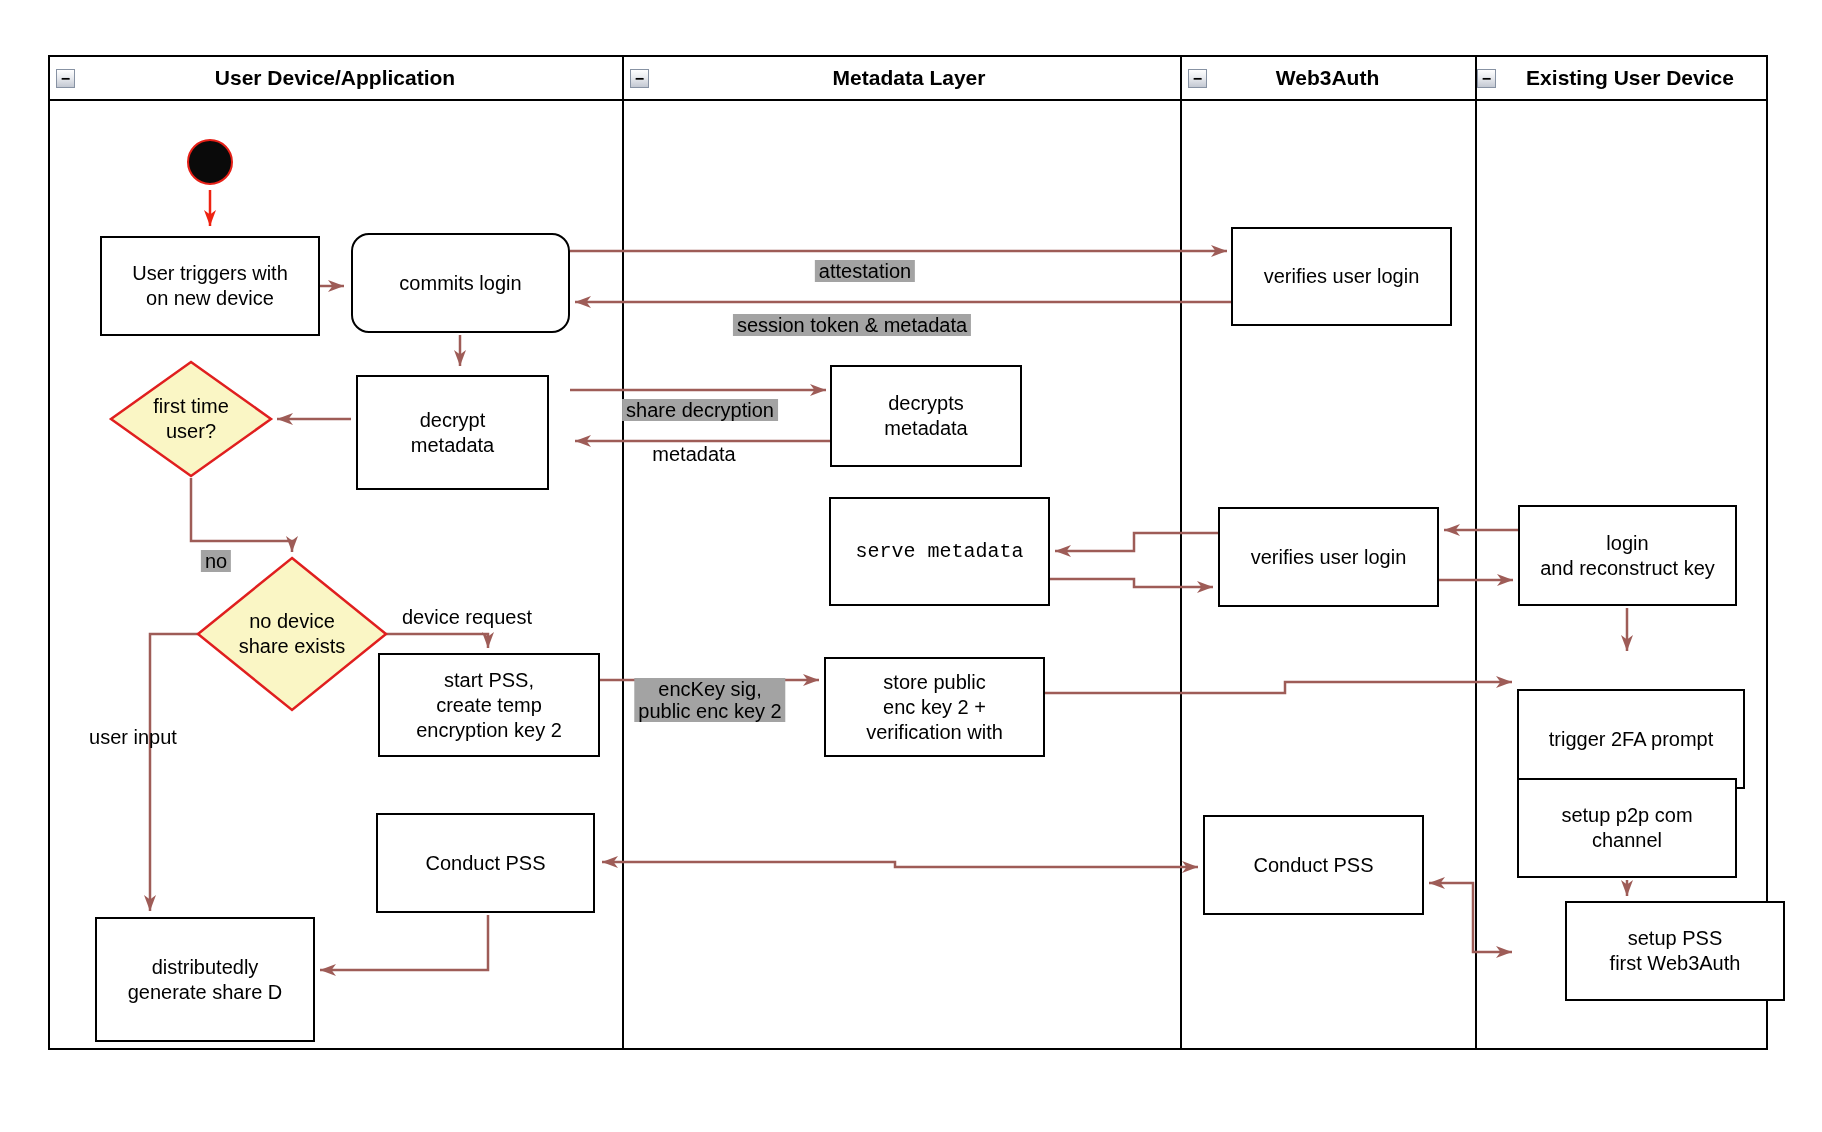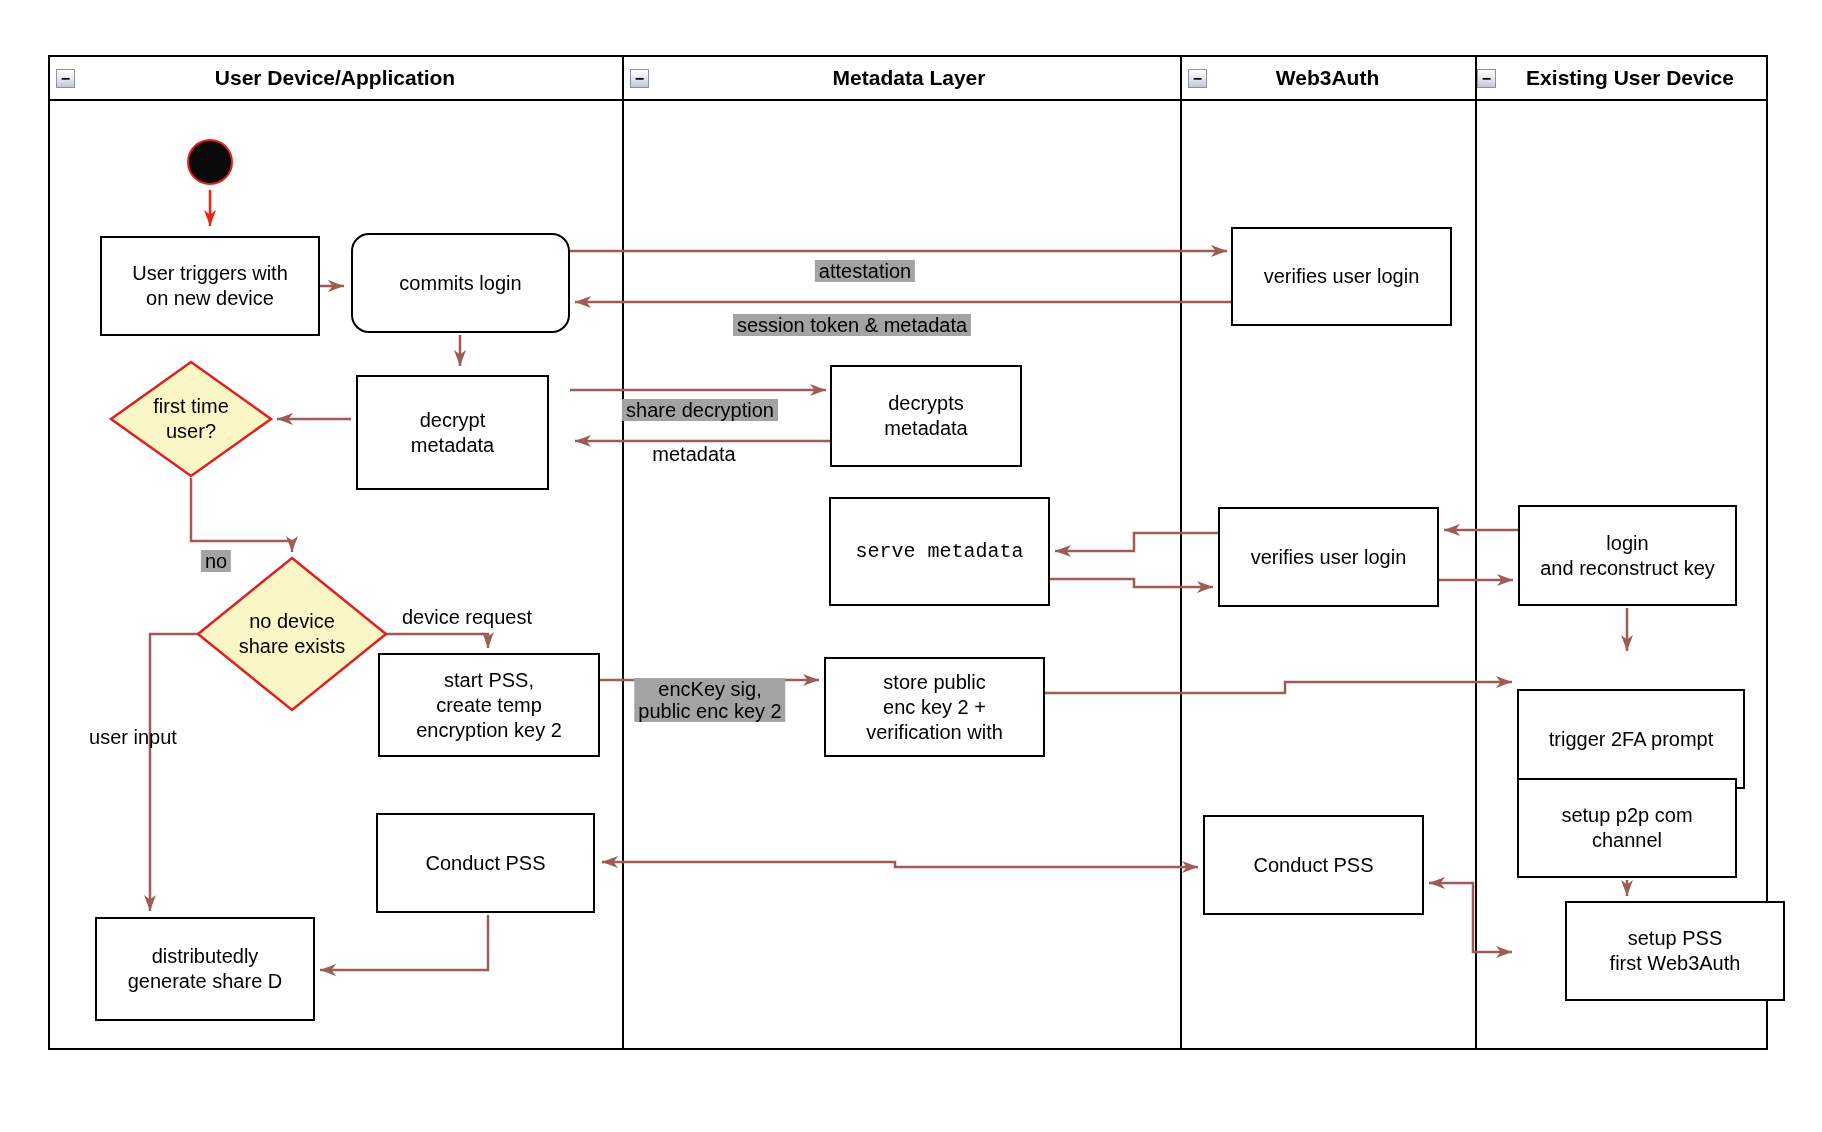--- a/index.html
+++ b/index.html
@@ -174,21 +174,21 @@
   </div>
 
   <div class="node" style="left:376px; top:813px; width:219px; height:100px;">
     <span>Conduct PSS</span>
   </div>
 
   <div class="node" style="left:1203px; top:815px; width:221px; height:100px;">
     <span>Conduct PSS</span>
   </div>
 
-  <div class="node" style="left:95px; top:917px; width:220px; height:104px;">
+  <div class="node" style="left:95px; top:917px; width:220px; height:125px;">
     <span>distributedly</span>
     <span>generate share D</span>
   </div>
 
   <div class="dlabel" style="left:191px; top:419px;">
     <span>first time</span>
     <span>user?</span>
   </div>
   <div class="dlabel" style="left:292px; top:634px;">
     <span>no device</span>

